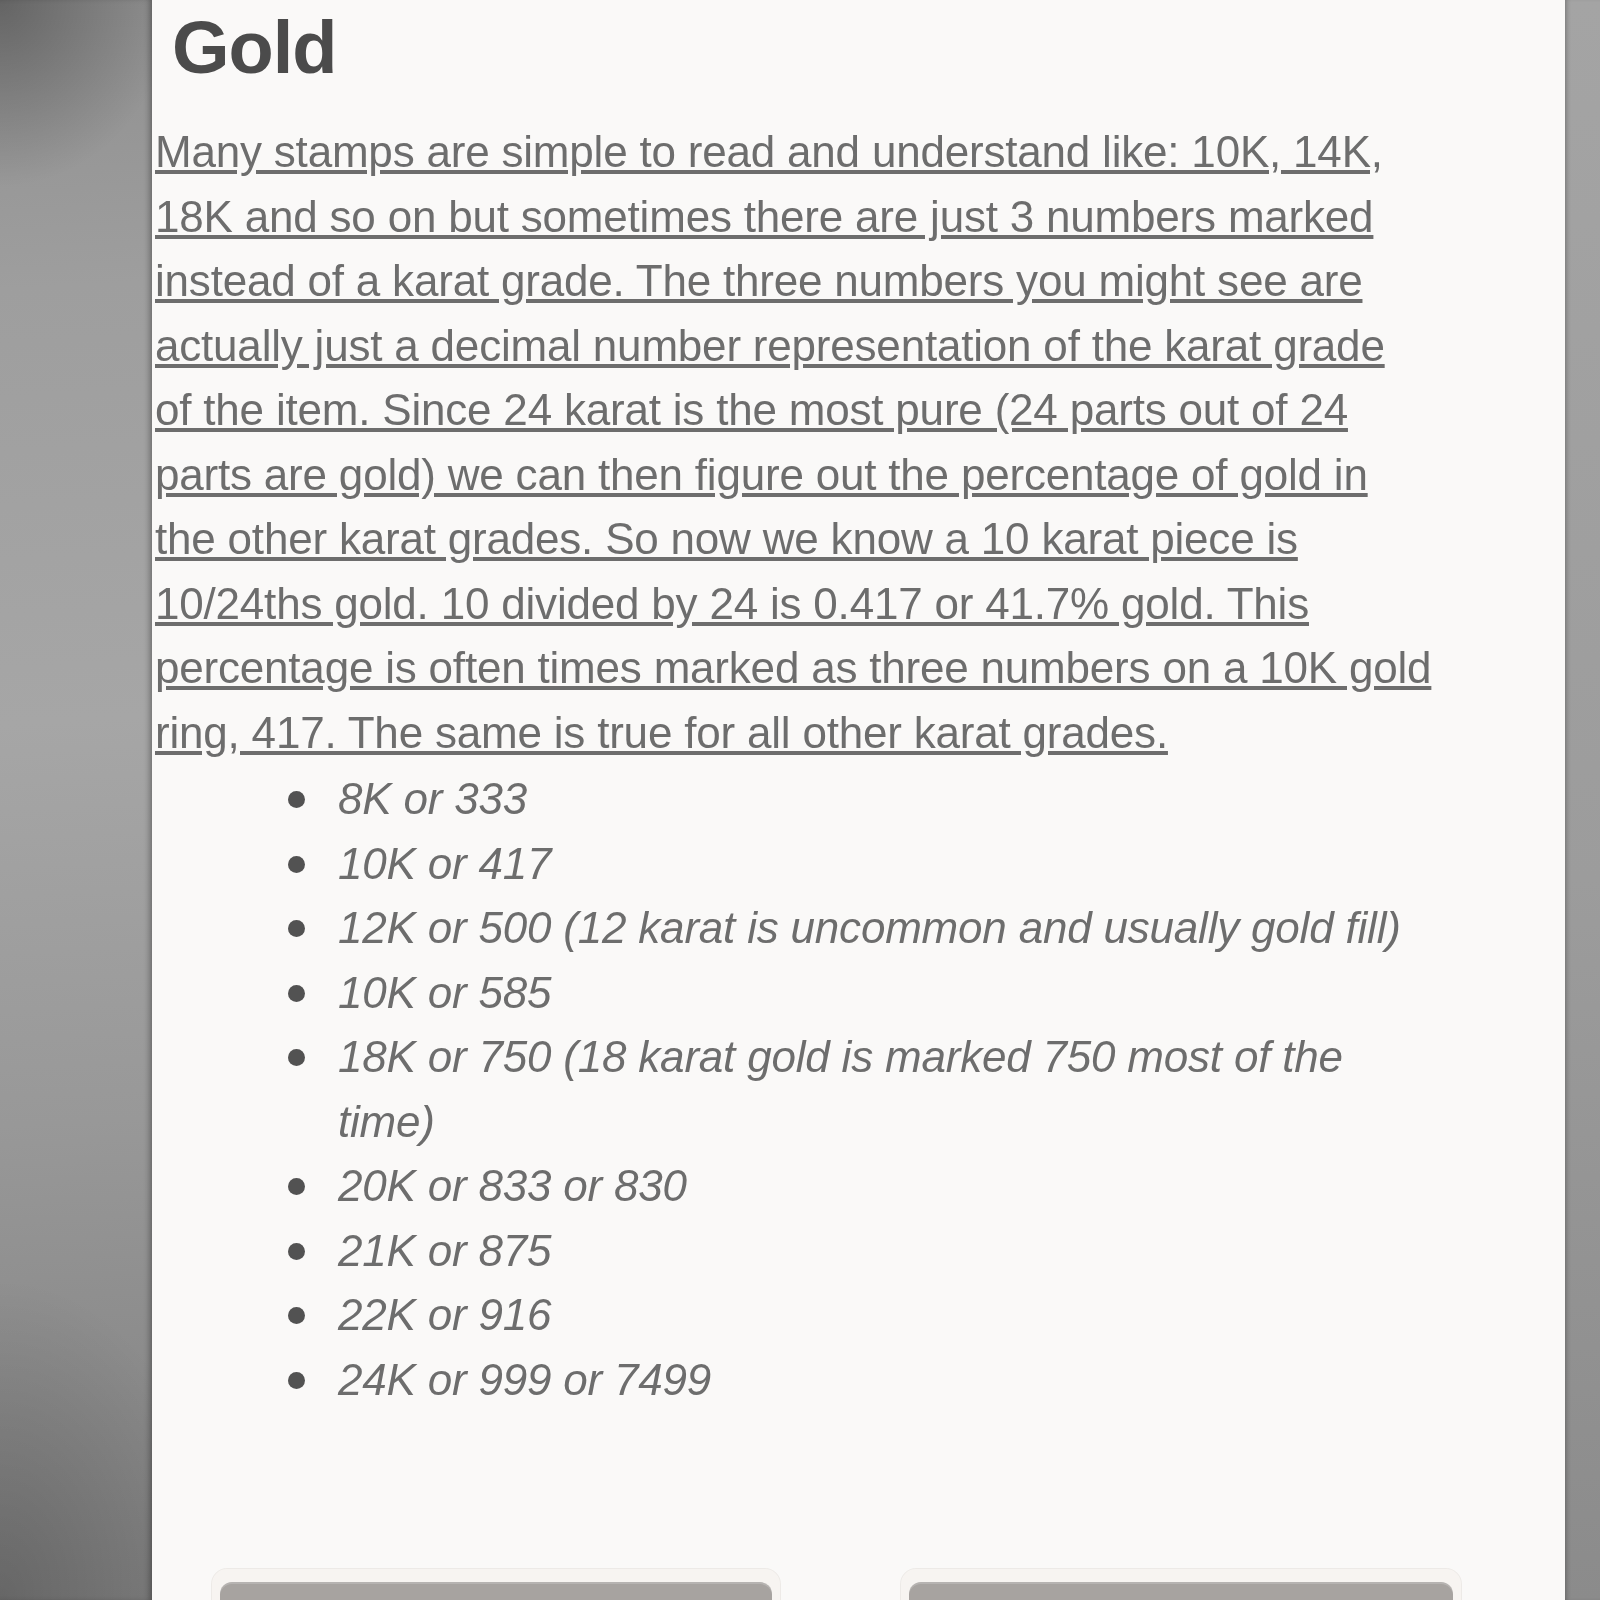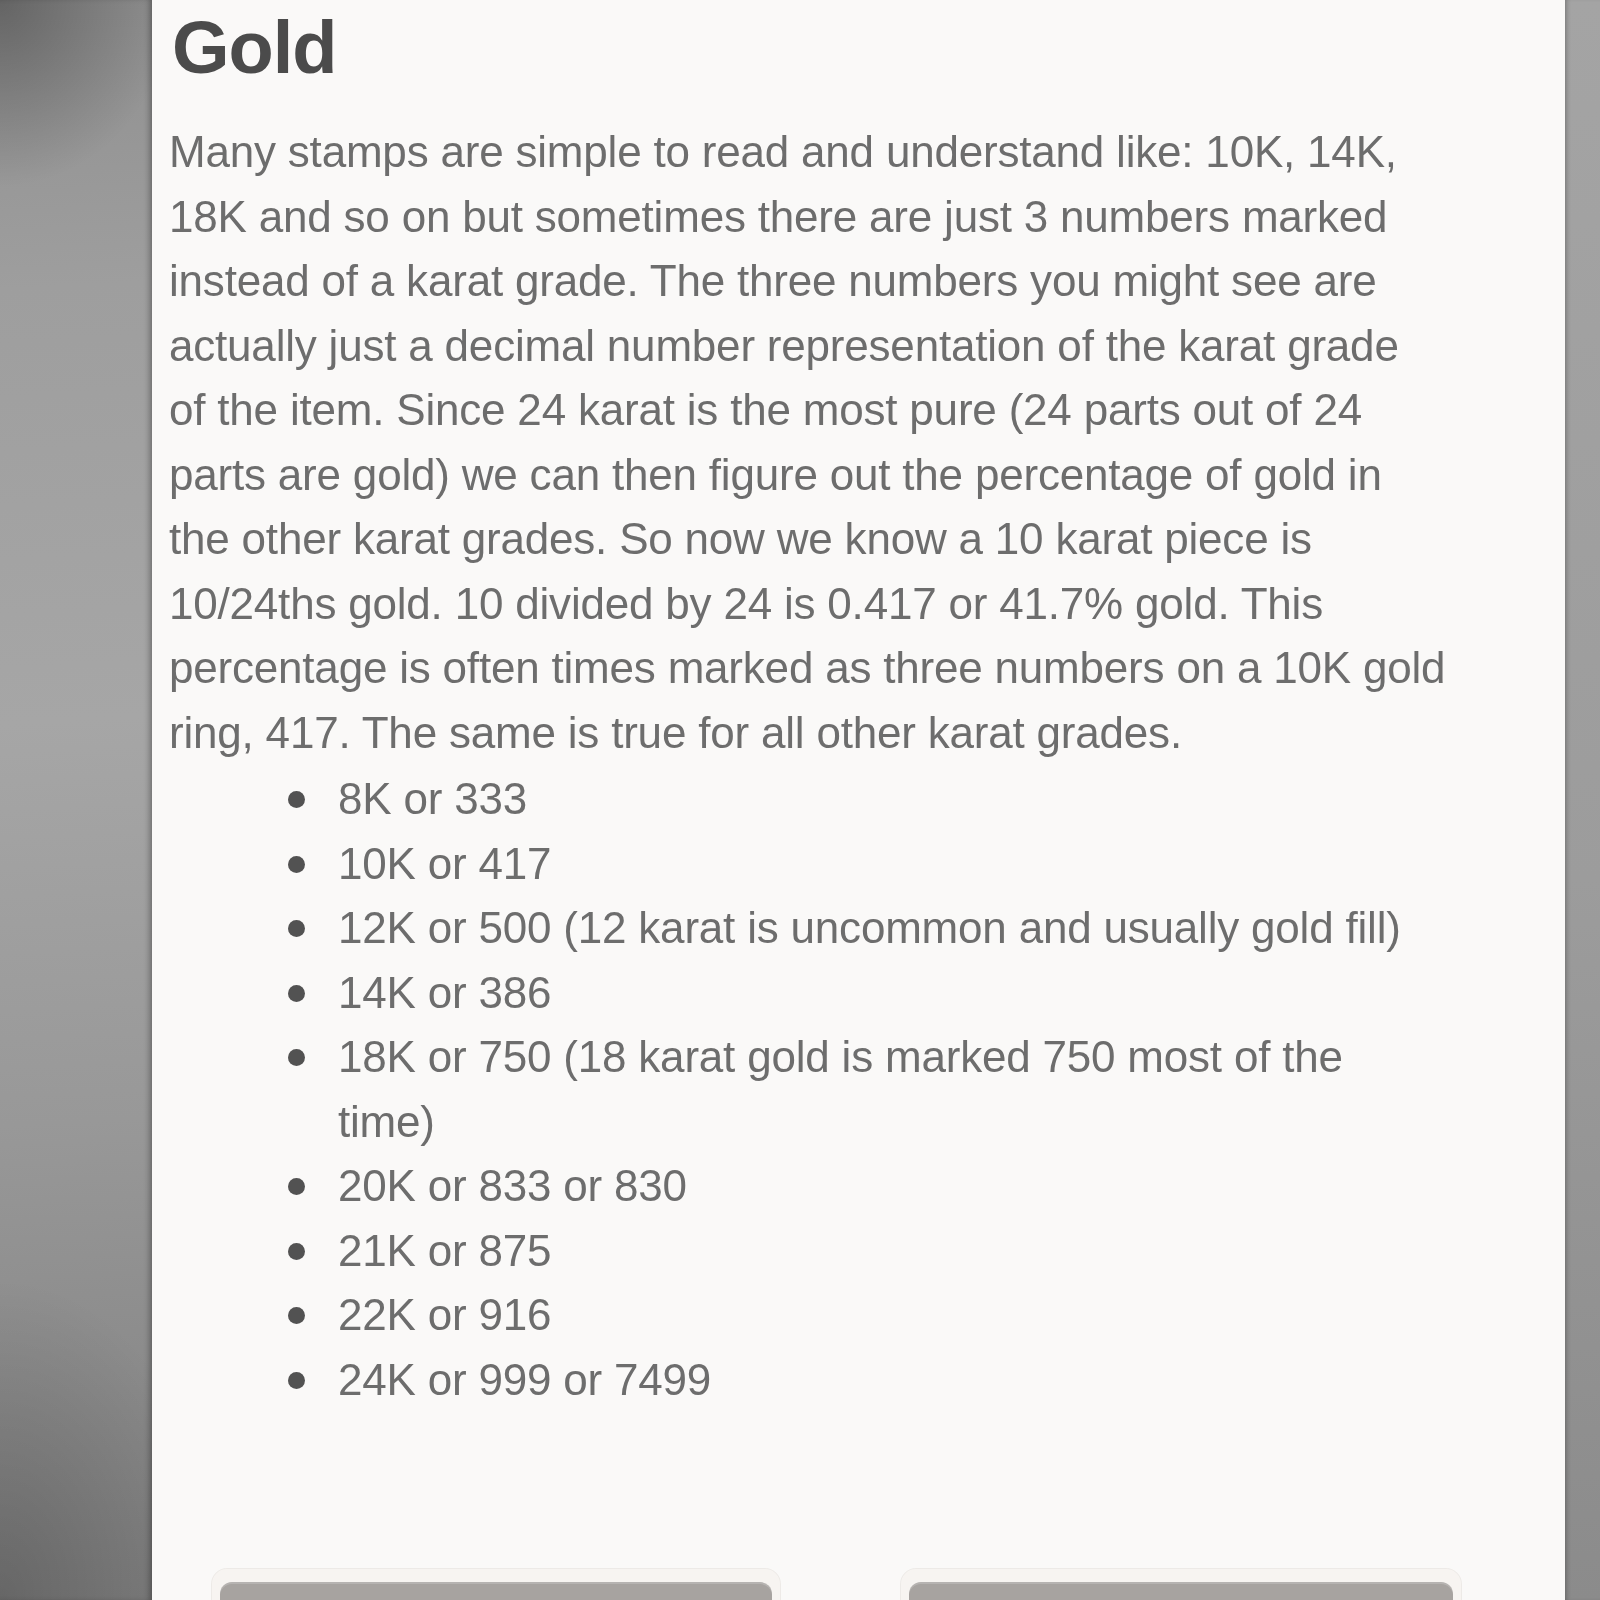--- a/index.html
+++ b/index.html
@@ -46,26 +46,27 @@
     padding-left: 20px;
     font-size: 74px;
     line-height: 88px;
     font-weight: bold;
     letter-spacing: -1px;
     color: var(--title_text, #4b4b4b);
   }
 
   p.intro {
     margin: 28px 0 0 0;
-    padding-left: 17px;
+    padding-left: 3px;
     font-size: 44px;
     line-height: 64.5px;
     letter-spacing: -0.2px;
     color: var(--body_text, #6d6d6d);
     white-space: pre-line;
+    text-decoration: underline;
   }
 
   ul.karat-list {
     margin: 2px 0 0 0;
     padding: 0;
     list-style: none;
     font-size: 44px;
     line-height: 64.5px;
     letter-spacing: -0.2px;
     color: var(--body_text, #6d6d6d);
@@ -78,20 +79,21 @@
     position: absolute;
     left: 136px;
     top: 24px;
     width: 17px;
     height: 17px;
     border-radius: 50%;
     background: var(--bullet_dot, #525252);
   }
   ul.karat-list .li-text {
     white-space: pre-line;
+    font-style: italic;
   }
 
   
   .btn {
     position: absolute;
     top: 1568px;
     height: 40px;
     background: var(--button_halo, #f7f4f1);
     border-radius: 16px 16px 0 0;
     box-shadow: inset 0 0 0 1px rgba(0,0,0,0.04);
@@ -121,21 +123,21 @@
 of the item. Since 24 karat is the most pure (24 parts out of 24
 parts are gold) we can then figure out the percentage of gold in
 the other karat grades. So now we know a 10 karat piece is
 10/24ths gold. 10 divided by 24 is 0.417 or 41.7% gold. This
 percentage is often times marked as three numbers on a 10K gold
 ring, 417. The same is true for all other karat grades.</p>
   <ul class="karat-list">
       <li><span class="dot"></span><span class="li-text">8K or 333</span></li>
       <li><span class="dot"></span><span class="li-text">10K or 417</span></li>
       <li><span class="dot"></span><span class="li-text">12K or 500 (12 karat is uncommon and usually gold fill)</span></li>
-      <li><span class="dot"></span><span class="li-text">14K or 386</span></li>
+      <li><span class="dot"></span><span class="li-text">10K or 585</span></li>
       <li><span class="dot"></span><span class="li-text">18K or 750 (18 karat gold is marked 750 most of the
 time)</span></li>
       <li><span class="dot"></span><span class="li-text">20K or 833 or 830</span></li>
       <li><span class="dot"></span><span class="li-text">21K or 875</span></li>
       <li><span class="dot"></span><span class="li-text">22K or 916</span></li>
       <li><span class="dot"></span><span class="li-text">24K or 999 or 7499</span></li>
     </ul>
 
   <div class="btn btn-left">
     <div class="btn-face"></div>

